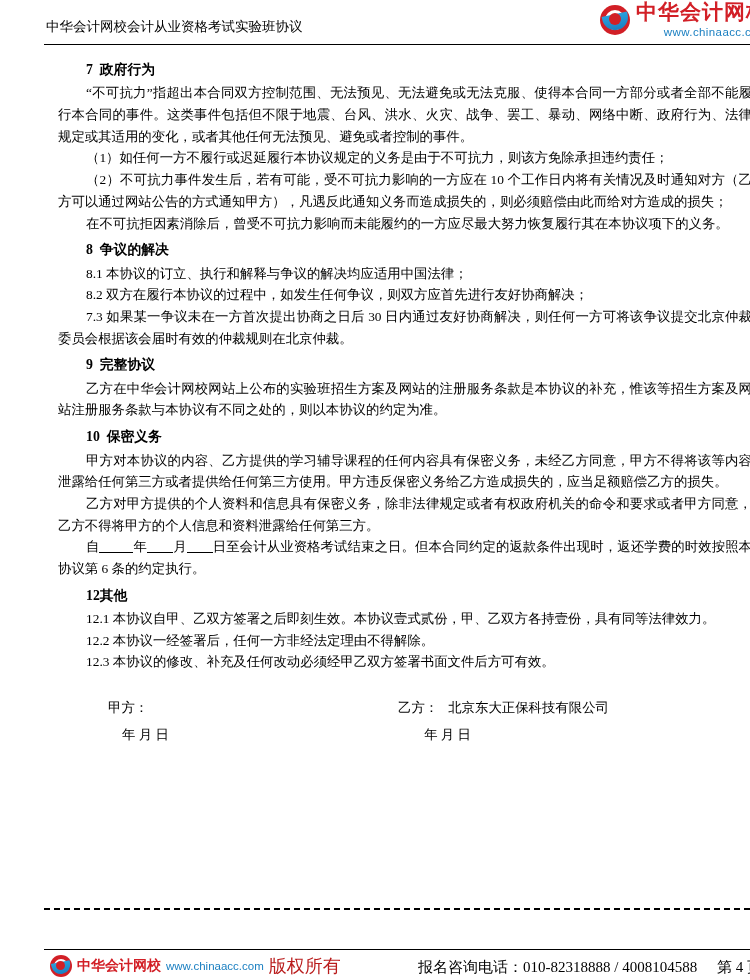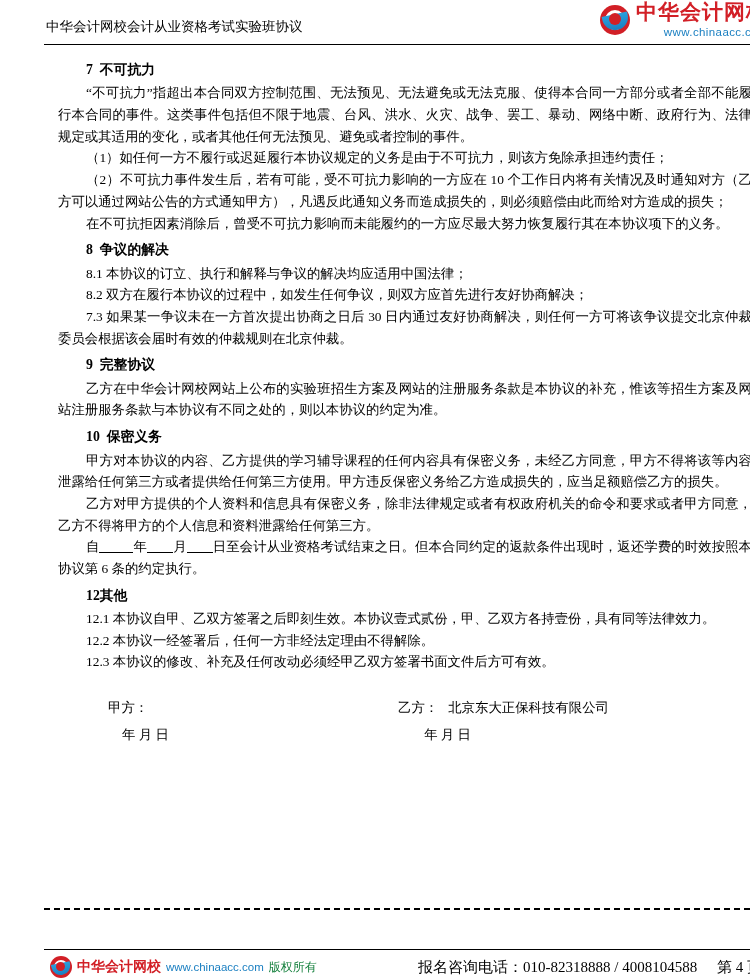--- a/index.html
+++ b/index.html
@@ -202,22 +202,22 @@
     font-weight: bold;
     color: #d21f26;
     font-family: "Liberation Serif", "DejaVu Serif", serif;
   }
   .footer-url {
     font-size: 11.5px;
     color: #1a7fc1;
     font-family: "Liberation Sans", sans-serif;
   }
   .footer-copy {
-    font-size: 12px;
-    color: #15803d;
+    font-size: 18px;
+    color: #b91c1c;
   }
   .footer-right {
     position: absolute;
     right: 20px;
     bottom: 3px;
     font-size: 15px;
     white-space: nowrap;
   }
   .footer-right .pg { margin-left: 16px; }
 </style>
@@ -242,21 +242,21 @@
         </div>
       </div>
     </div>
     <div class="header-rule"></div>
   </div>
 
   <div class="content">
 
     <div class="sec-head">
       <span>7</span>
-      <span>&nbsp;</span><span>不可抗力</span>
+      <span>&nbsp;</span><span>政府行为</span>
     </div>
     <p class="para">“不可抗力”指超出本合同双方控制范围、无法预见、无法避免或无法克服、使得本合同一方部分或者全部不能履行本合同的事件。这类事件包括但不限于地震、台风、洪水、火灾、战争、罢工、暴动、网络中断、政府行为、法律规定或其适用的变化，或者其他任何无法预见、避免或者控制的事件。</p>
     <p class="para">（1）如任何一方不履行或迟延履行本协议规定的义务是由于不可抗力，则该方免除承担违约责任；</p>
     <p class="para">（2）不可抗力事件发生后，若有可能，受不可抗力影响的一方应在 10 个工作日内将有关情况及时通知对方（乙方可以通过网站公告的方式通知甲方），凡遇反此通知义务而造成损失的，则必须赔偿由此而给对方造成的损失；</p>
     <p class="para">在不可抗拒因素消除后，曾受不可抗力影响而未能履约的一方应尽最大努力恢复履行其在本协议项下的义务。</p>
 
     <div class="sec-head">
       <span>8</span>
       <span>&nbsp;</span><span>争议的解决</span>
     </div>

